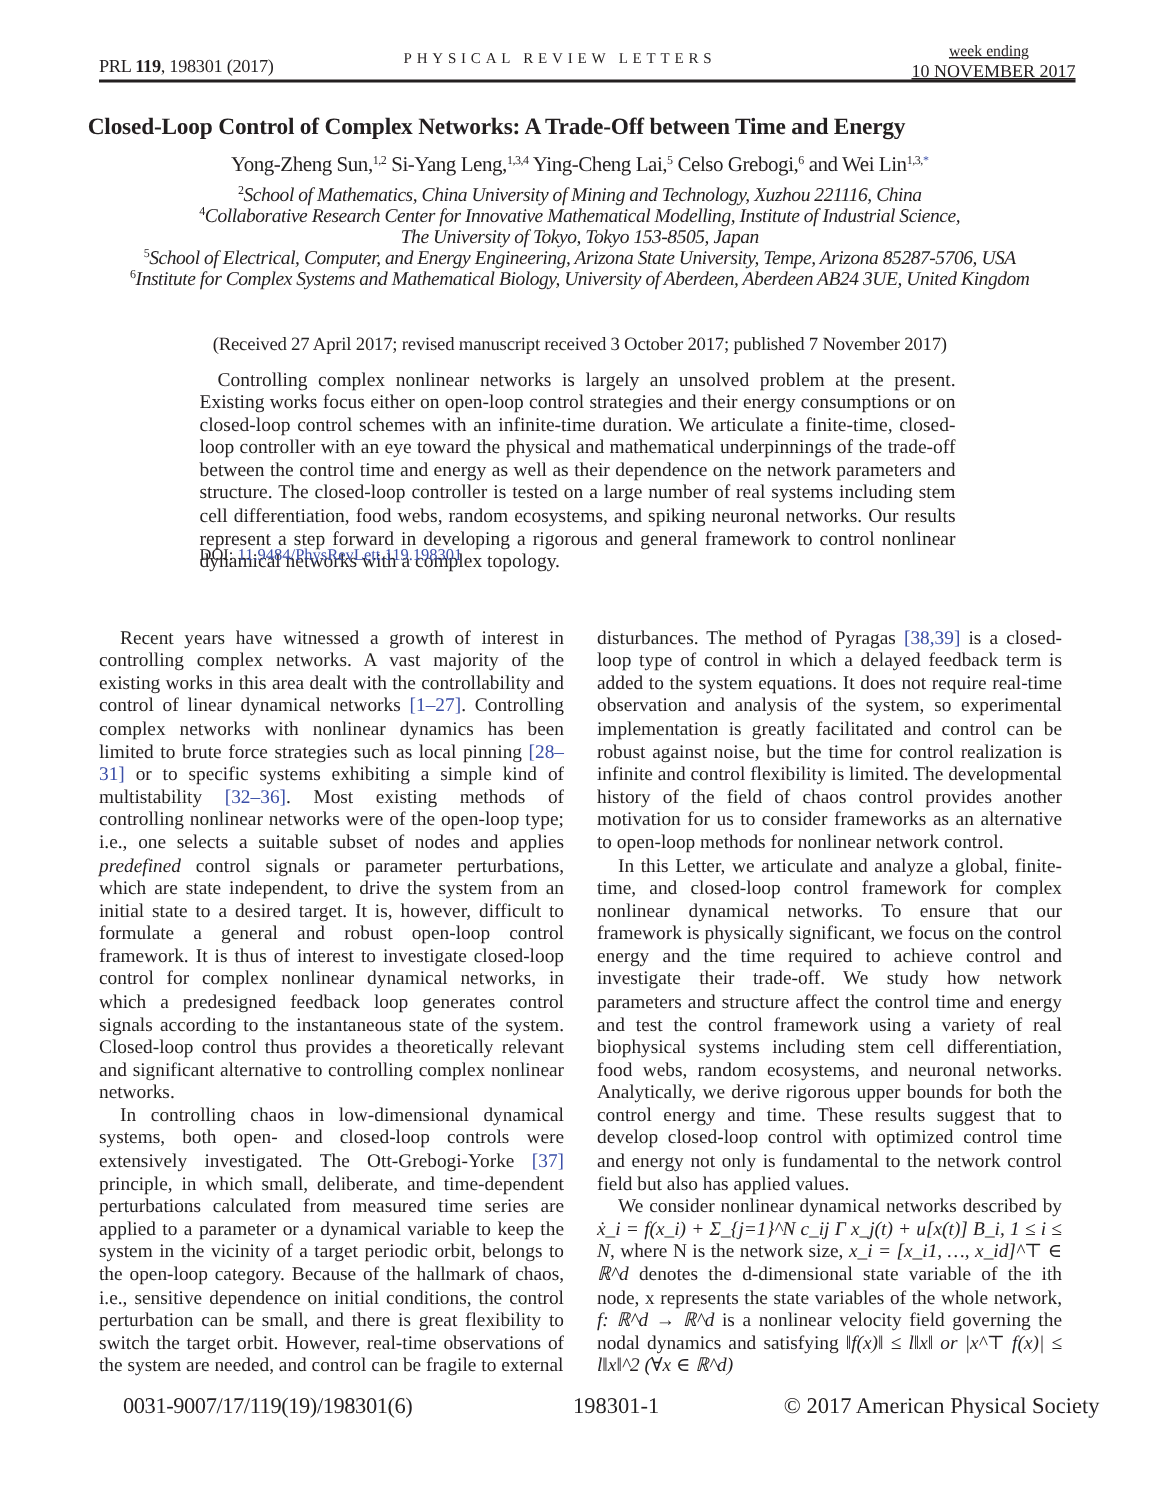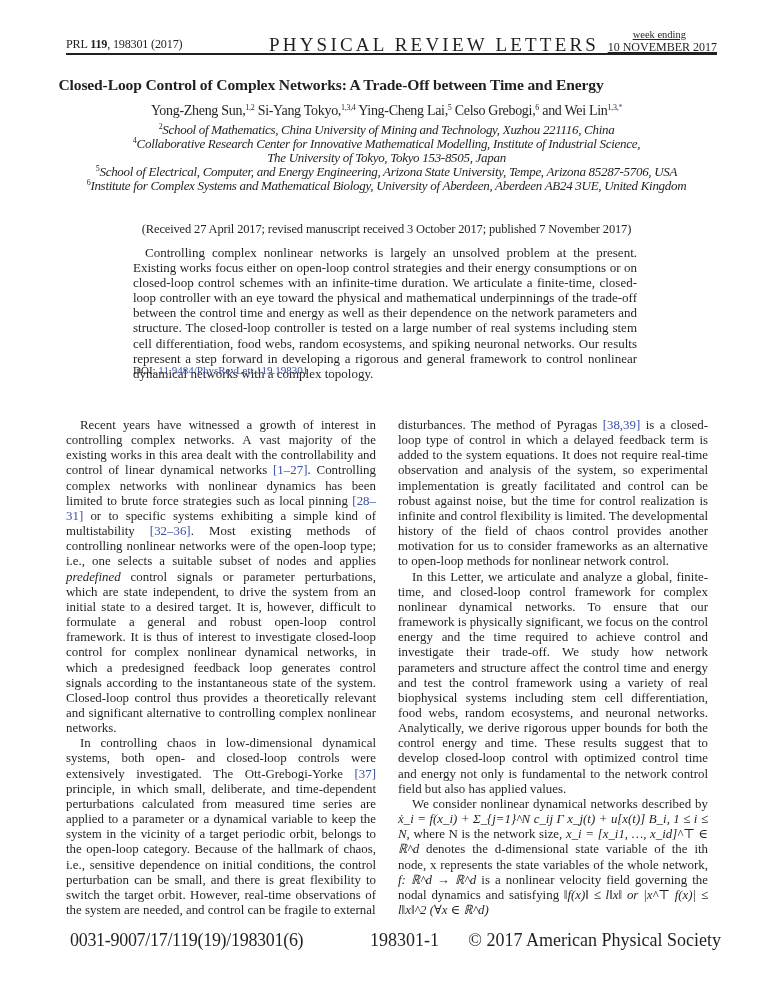--- a/index.html
+++ b/index.html
@@ -3,21 +3,21 @@
 <meta charset="utf-8">
 <style>
   html, body { margin: 0; padding: 0; background: #ffffff; }
   body { width: 773px; height: 1000px; position: relative; overflow: hidden;
          font-family: "Liberation Serif", "DejaVu Serif", serif; color: #231f20; }
   .abs { position: absolute; }
   
   #running-head { left: 66px; top: 34px; width: 651px; height: 22px; }
   #rh-left { position: absolute; left: 0; top: 3px; font-size: 12.2px; letter-spacing: -0.2px; }
   #rh-left b { font-weight: bold; }
-  #rh-center { position: absolute; left: 203px; top: 0px; font-size: 19px; letter-spacing: 3.2px; }
+  #rh-center { position: absolute; left: 203px; top: 0px; font-size: 10px; letter-spacing: 3.2px; }
   #rh-right { position: absolute; right: 0; top: -5px; text-align: right; font-size: 12px; line-height: 12px; text-decoration: underline; }
   #rh-right .we { display: block; font-size: 10.5px; text-align: center; padding-right: 6px; }
   #rh-rule { left: 66px; top: 53px; width: 651px; height: 2px; background: #231f20; }
 
   #title { left: 0; top: 76px; width: 662px; text-align: center; font-weight: bold; font-size: 15.6px; letter-spacing: -0.15px; }
   #authors { left: 0; top: 103px; width: 773px; text-align: center; font-size: 14px; letter-spacing: -0.3px; }
   #authors sup { font-size: 8px; vertical-align: 5px; line-height: 0; }
   #authors sup.star { color: #3b4fa8; }
   #affils { left: 0; top: 123px; width: 773px; text-align: center; font-style: italic; font-size: 13px; line-height: 14px; letter-spacing: -0.3px; }
   #affils sup { font-size: 8px; vertical-align: 5px; line-height: 0; font-style: normal; }
@@ -29,21 +29,21 @@
 
   .col { font-size: 12.9px; line-height: 15.15px; text-align: justify; width: 310px; }
   .col p { margin: 0; text-indent: 14px; }
   .col p.cont { text-indent: 0; }
   #col-left { left: 66px; top: 418px; }
   #col-right { left: 398px; top: 418px; }
   .ref { color: #3b4fa8; }
   i { }
   .math { font-style: italic; }
 
-  #footer { left: 70px; top: 930px; width: 651px; height: 18px; font-size: 18px; }
+  #footer { left: 82px; top: 930px; width: 651px; height: 18px; font-size: 15px; }
   #ft-left { position: absolute; left: 0; top: 0; letter-spacing: -0.3px; }
   #ft-center { position: absolute; left: 300px; top: 0; }
   #ft-right { position: absolute; right: 0; top: 0; }
 </style>
 </head>
 <body>
 
 <div id="running-head" class="abs">
   <span id="rh-left"><span>PRL</span> <b>119</b>, <span>198301 (2017)</span></span>
   <span id="rh-center">PHYSICAL REVIEW LETTERS</span>
@@ -51,21 +51,21 @@
     <span class="we">week ending</span>
     <span>10 NOVEMBER 2017</span>
   </span>
 </div>
 <div id="rh-rule" class="abs"></div>
 
 <div id="title" class="abs">Closed-Loop Control of Complex Networks: A Trade-Off between Time and Energy</div>
 
 <div id="authors" class="abs">
   <span><span>Yong-Zheng Sun,</span><sup>1,2</sup></span>
-  <span><span>Si-Yang Tokyo,</span><sup>1,3,4</sup></span>
+  <span><span>Si-Yang Leng,</span><sup>1,3,4</sup></span>
   <span><span>Ying-Cheng Lai,</span><sup>5</sup></span>
   <span><span>Celso Grebogi,</span><sup>6</sup></span>
   <span><span>and Wei Lin</span><sup>1,3,</sup><sup class="star">*</sup></span>
 </div>
 
 <div id="affils" class="abs">
   <div><sup>2</sup><span>School of Mathematics, China University of Mining and Technology, Xuzhou 221116, China</span></div>
   <div><sup>4</sup><span>Collaborative Research Center for Innovative Mathematical Modelling, Institute of Industrial Science,</span><br><span>The University of Tokyo, Tokyo 153-8505, Japan</span></div>
   <div><sup>5</sup><span>School of Electrical, Computer, and Energy Engineering, Arizona State University, Tempe, Arizona 85287-5706, USA</span></div>
   <div><sup>6</sup><span>Institute for Complex Systems and Mathematical Biology, University of Aberdeen, Aberdeen AB24 3UE, United Kingdom</span></div>

